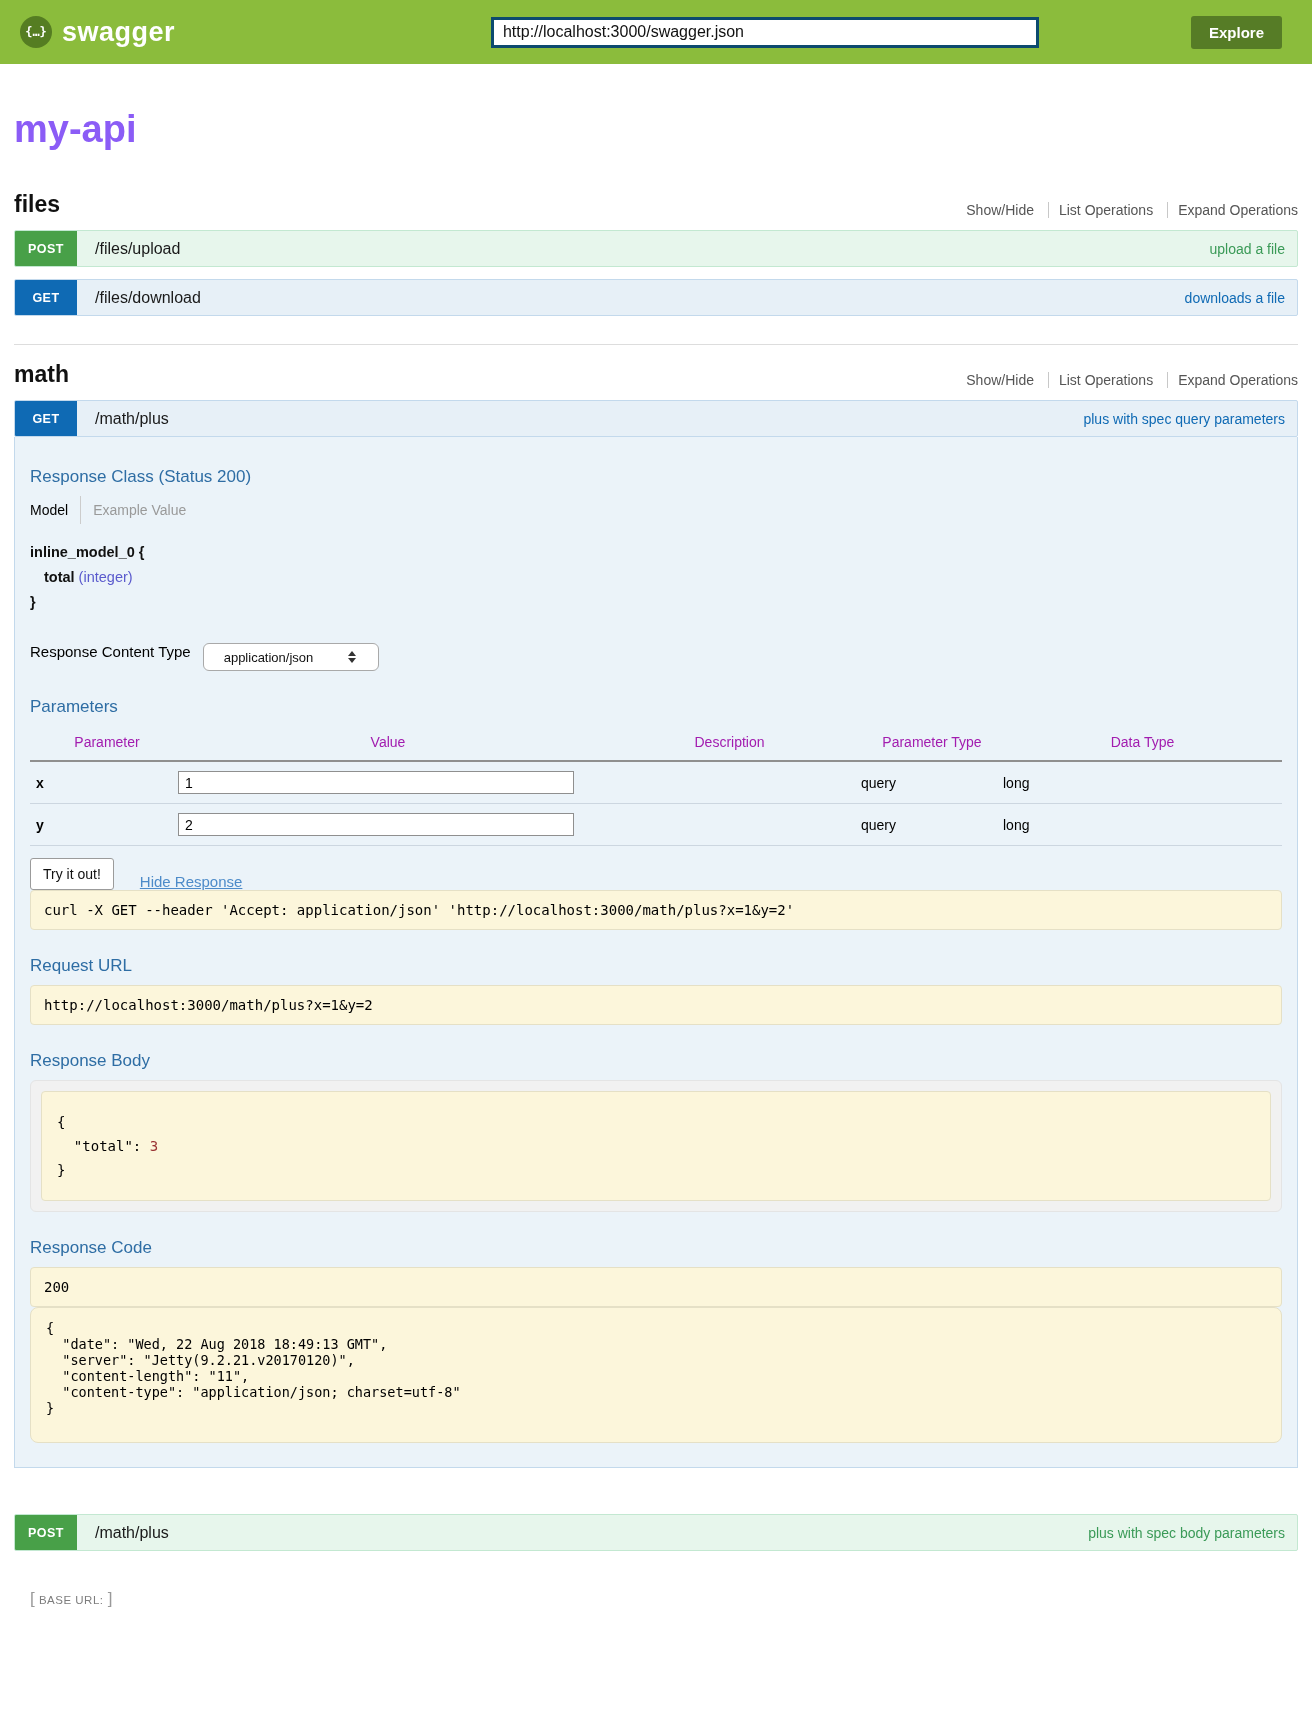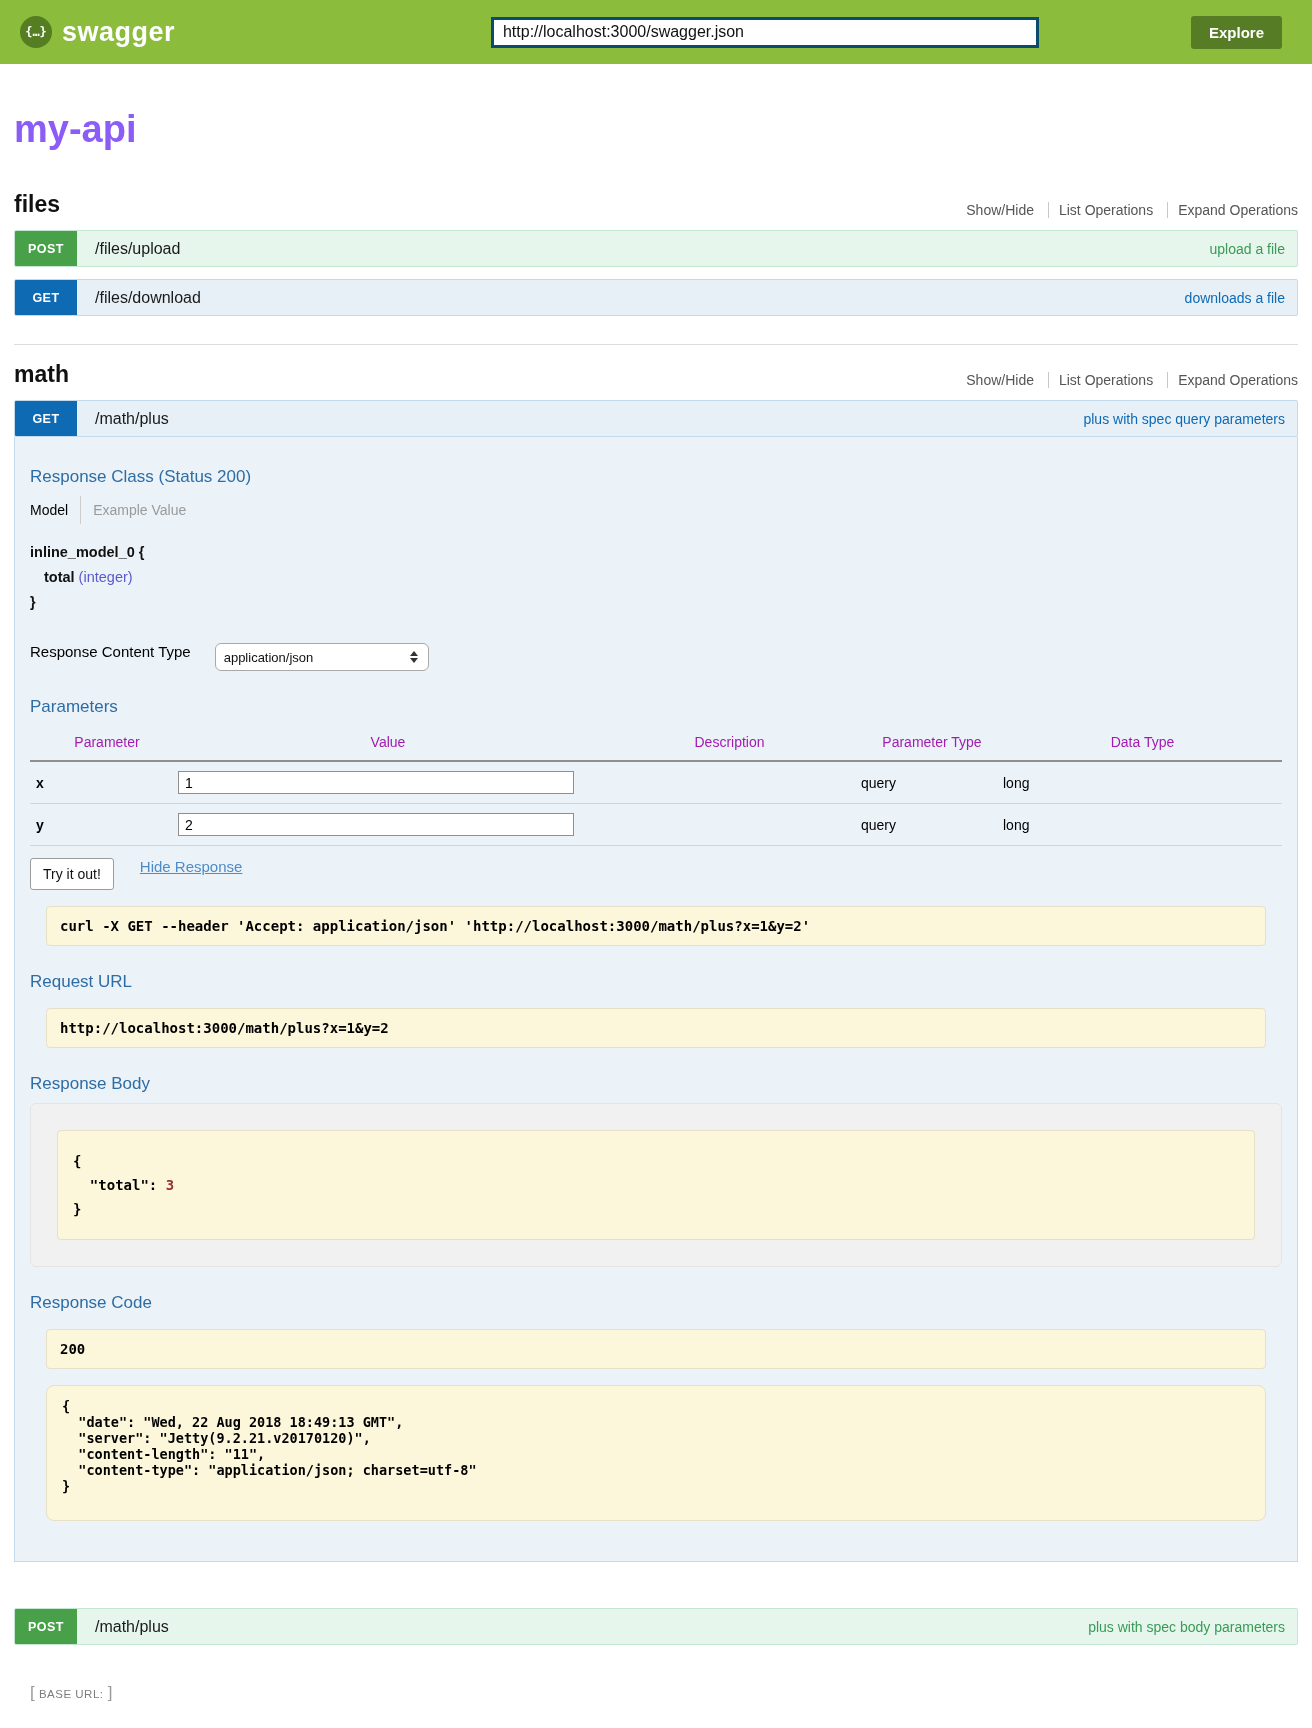--- a/index.html
+++ b/index.html
@@ -59,50 +59,50 @@
   .tab.inactive { color: #9a9a9a; }
   .tab-divider { width: 1px; height: 28px; background: #ccc; margin: 0 12px; }
 
   .model { margin-top: 16px; font-size: 14.5px; line-height: 25px; color: #111; }
   .m-bold { font-weight: bold; }
   .m-indent { padding-left: 14px; }
   .ptype { color: #5a5acd; margin-left: 4px; }
 
   .rct { display: flex; align-items: flex-start; gap: 12px; margin-top: 28px; }
   .rct label { font-size: 15px; color: #000; }
-  .mac-select { width: 214px; height: 28px; background: #fff; border: 1px solid #a9a9a9;
-    border-radius: 6px; display: flex; align-items: center; padding: 0 8px; font-size: 13px;
-    color: #111; cursor: pointer; margin-left: 12px; }
+  .mac-select { width: 176px; height: 28px; background: #fff; border: 1px solid #a9a9a9;
+    border-radius: 6px; display: flex; align-items: center; padding: 0 20px; font-size: 13px;
+    color: #111; cursor: pointer; }
   .mac-select .sel-text { flex: 1; }
   .arrows { display: flex; flex-direction: column; gap: 2px; margin-right: 2px; }
   .arrows .up { width: 0; height: 0; border-left: 4px solid transparent;
     border-right: 4px solid transparent; border-bottom: 5px solid #333; }
   .arrows .dn { width: 0; height: 0; border-left: 4px solid transparent;
     border-right: 4px solid transparent; border-top: 5px solid #333; }
 
   table.params { width: 100%; border-collapse: collapse; font-size: 14px; margin-top: 2px; }
   table.params col.c-name { width: 148px; } table.params col.c-val { width: 420px; }
   table.params col.c-desc { width: 263px; } table.params col.c-ptype { width: 142px; }
   table.params th { text-align: center; font-weight: normal; color: #a21caf;
     padding: 8px 0 10px 0; border-bottom: 2px solid #8f8f8f; }
   table.params th:first-child, table.params td:first-child { padding-left: 6px; }
   table.params td { padding: 9px 0; border-bottom: 1px solid #ccd6e0; color: #000; }
   td.pname { font-weight: bold; }
   .pinput { width: 396px; height: 23px; border: 1px solid #8f8f8f; background: #fff;
     padding: 1px 6px; font-size: 14px; font-family: "Liberation Sans", sans-serif; }
 
-  .actions { display: flex; align-items: flex-start; gap: 26px; margin-top: 12px; }
+  .actions { display: flex; align-items: flex-end; gap: 26px; margin-top: 12px; }
   .try-btn { background: #fff; border: 1px solid #9b9b9b; border-radius: 3px;
     padding: 7px 12px; font-size: 14px; color: #111; cursor: pointer;
     font-family: "Liberation Sans", sans-serif; }
   .hide-resp { color: #4d8bc9; font-size: 15px; text-decoration: underline; cursor: pointer; }
 
   pre.code { background: #fcf6db; border: 1px solid #e5e0c6; border-radius: 4px;
-    margin: 16px; padding: 11px 13px; font-family: "DejaVu Sans Mono", monospace;
-    font-size: 14px; color: #000; white-space: pre-wrap; font-weight: bold; }
+    margin: 0; padding: 11px 13px; font-family: "DejaVu Sans Mono", monospace;
+    font-size: 14px; color: #000; white-space: pre-wrap; }
   .gray-wrap { background: #f1f1f1; border: 1px solid #e4e4e4; border-radius: 6px; padding: 10px; }
   pre.body-pre { padding: 18px 15px; line-height: 24px; }
   .num { color: #993333; }
   pre.headers-pre { font-size: 13.5px; line-height: 16px; padding: 12px 15px 26px 15px;
     border-radius: 8px; }
 
   .bottom-gap { margin-top: 46px; }
 
   .base-url { margin: 38px 0 0 16px; color: #8a8a8a; font-size: 15px; }
   .base-url .bracket { font-size: 17px; color: #999; }

